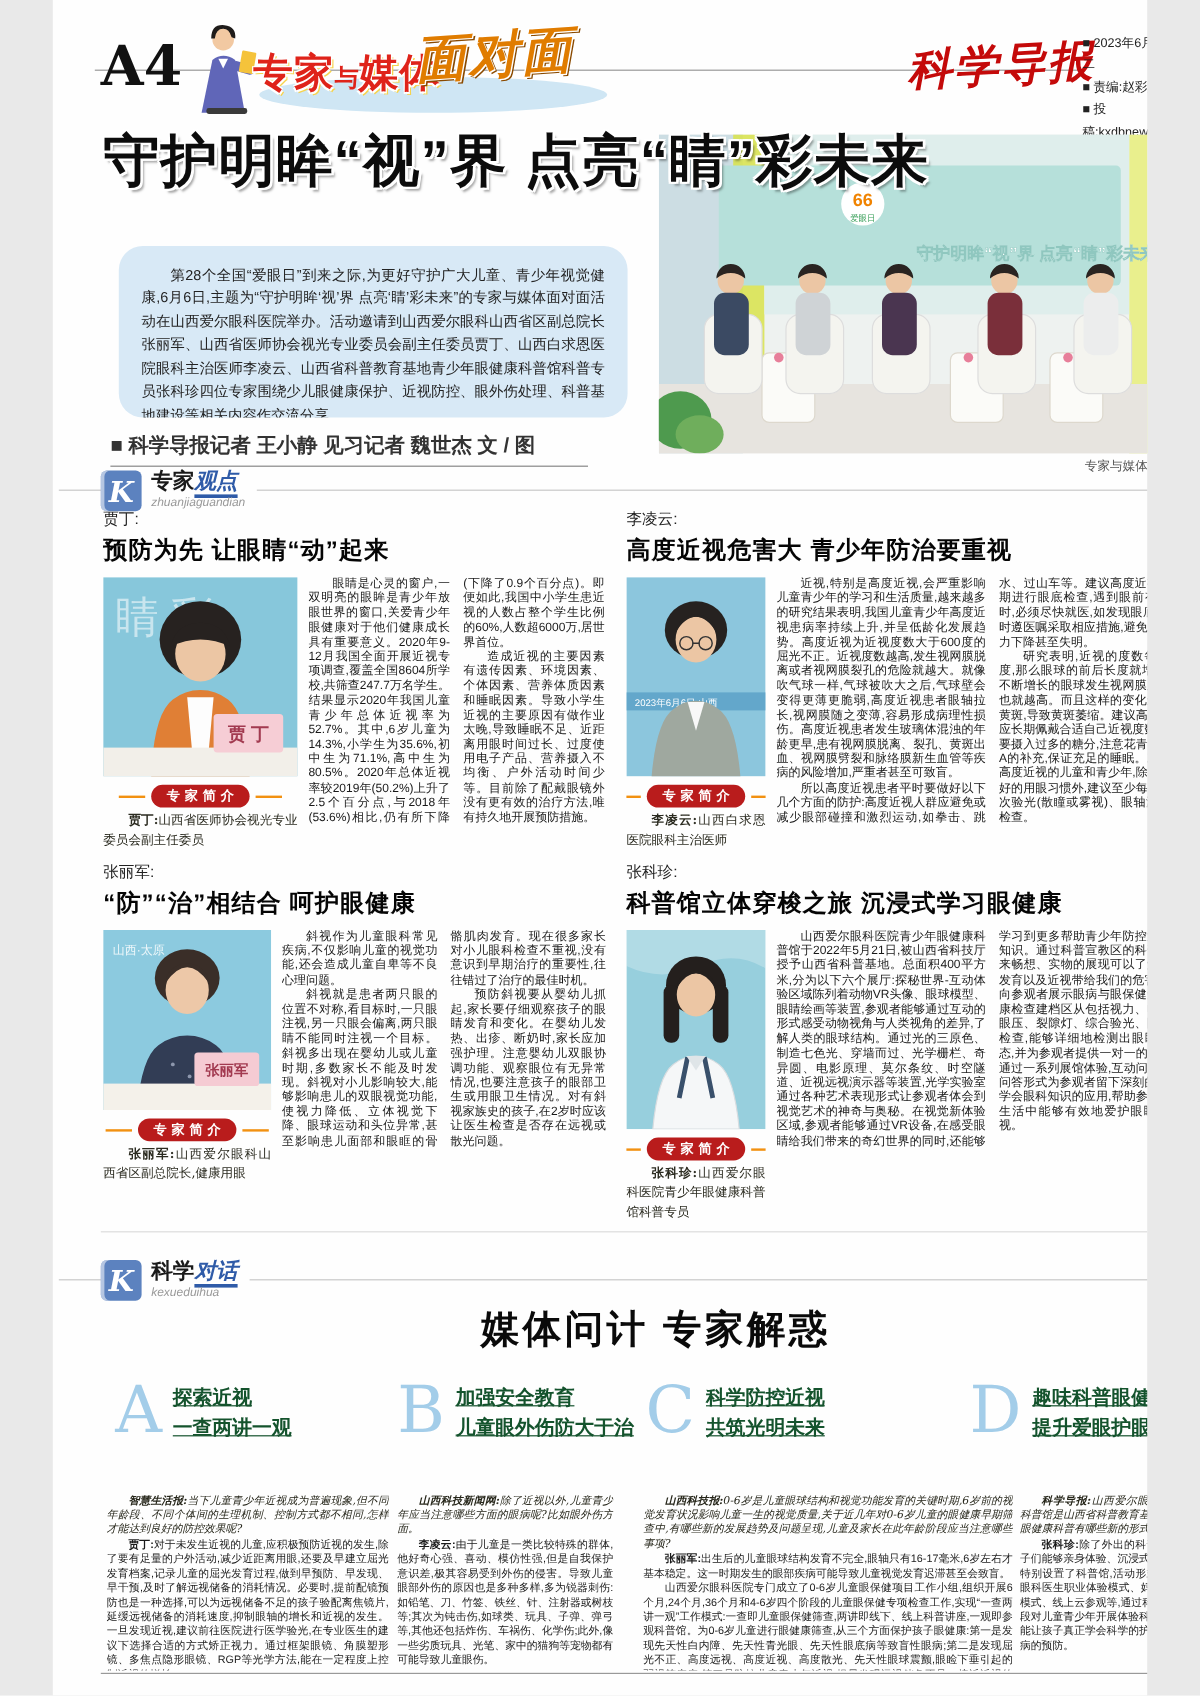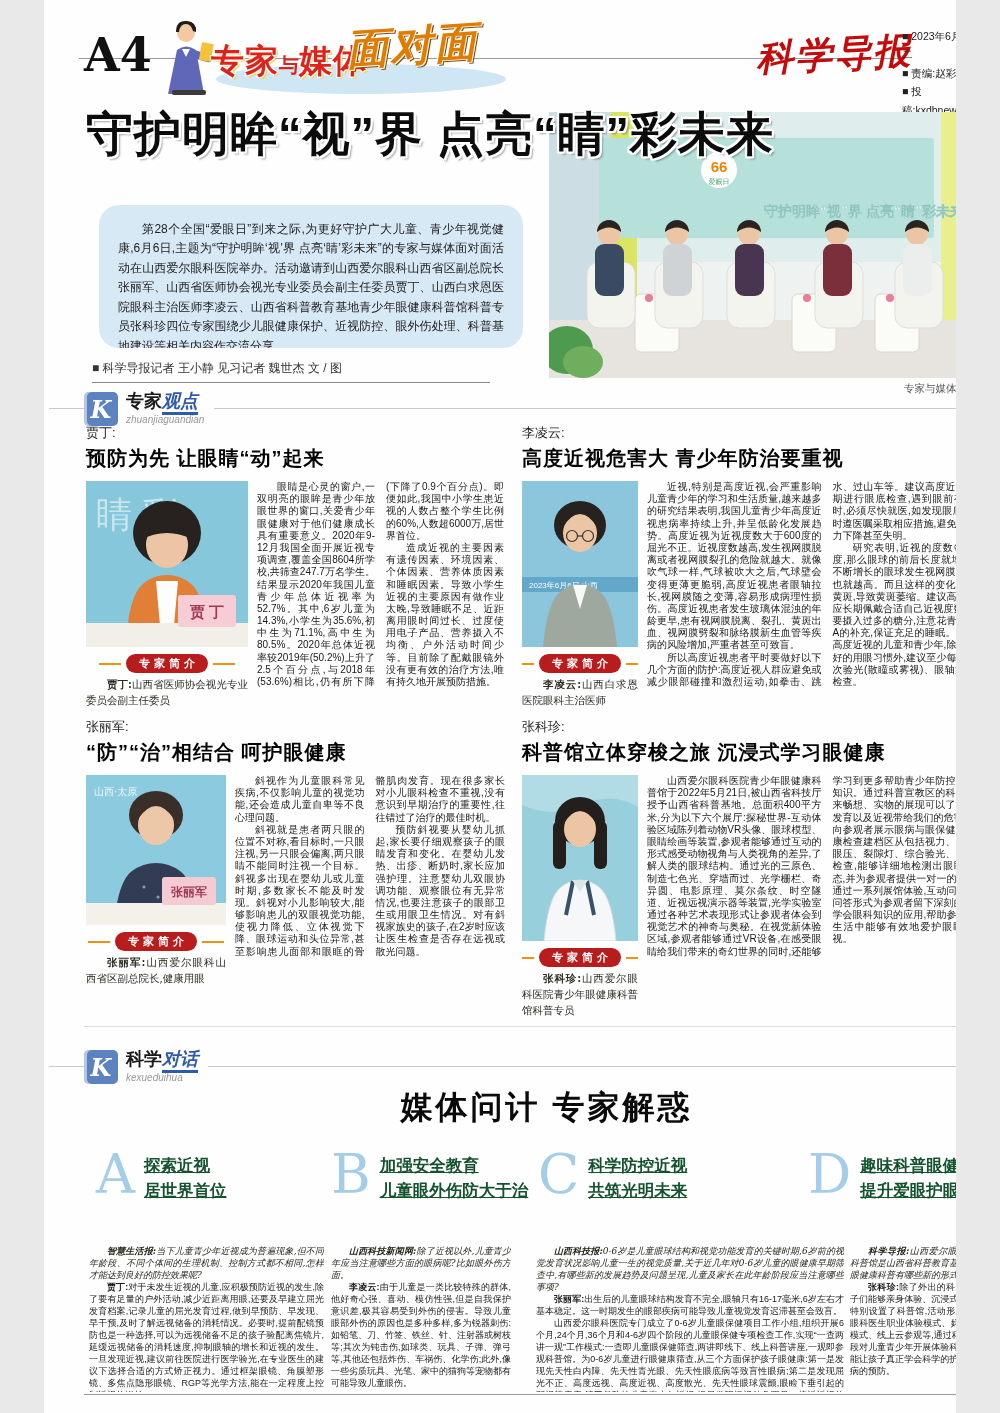--- a/index.html
+++ b/index.html
@@ -18,21 +18,21 @@
   .banner-script { position:absolute; left:190px; top:6px; font-size:42px; font-weight:900; color:#e07c00; font-style:italic; transform:rotate(-4deg); text-shadow:1px 1px 0 #fff,-1px -1px 0 #fff,2px 2px 0 #8a4a00; letter-spacing:2px; }
   .paper-name { position:absolute; left:712px; top:30px; font-family:"DejaVu Serif","Liberation Serif",serif; font-style:italic; font-weight:bold; font-size:37px; color:#c40a0a; transform:rotate(-3deg); letter-spacing:2px; }
   .mast-info { position:absolute; left:858px; top:27px; font-size:10.5px; line-height:1.75; color:#222; }
 
   
   .lead-headline { position:absolute; left:42px; top:103px; width:760px; font-size:47px; font-weight:900; color:#0c0c0c; letter-spacing:1px; z-index:5;
     text-shadow:2px 0 0 #fff,-2px 0 0 #fff,0 2px 0 #fff,0 -2px 0 #fff,2px 2px 0 #fff,-2px -2px 0 #fff,2px -2px 0 #fff,-2px 2px 0 #fff,3px 3px 2px rgba(0,0,0,.35); }
   .lead-photo { position:absolute; left:505px; top:112px; width:460px; height:266px; z-index:1; }
   .lead-photo-caption { position:absolute; left:505px; top:382px; width:460px; text-align:right; font-size:10.5px; color:#555; }
   .intro-box { position:absolute; left:55px; top:205px; width:424px; height:143px; background:#d8e9f6; border-radius:20px; padding:15px 19px; font-size:12px; line-height:1.62; color:#222; text-indent:2em; text-align:justify; overflow:hidden; }
-  .byline { position:absolute; left:48px; top:360px; width:398px; font-size:12px; font-weight:normal; color:#333; border-bottom:1px solid #888; padding-bottom:5px; }
+  .byline { position:absolute; left:48px; top:360px; width:398px; font-size:17px; font-weight:bold; color:#333; border-bottom:1px solid #888; padding-bottom:5px; }
 
   
   .sec-head { position:absolute; height:46px; }
   .sec-line { position:absolute; left:-35px; top:16px; width:930px; height:1px; background:#c9c9c9; }
   .sec-inner { position:relative; display:flex; align-items:flex-start; gap:8px; background:#fefefe; padding-right:10px; width:max-content; }
   .k-logo { width:34px; height:34px; background:#5c82bf; border-radius:5px; color:#fff; font-family:"DejaVu Serif","Liberation Serif",serif; font-style:italic; font-weight:bold; font-size:24px; display:flex; align-items:center; justify-content:center; box-shadow:inset 3px 0 0 rgba(255,255,255,.55); }
   .sec-titles { display:flex; flex-direction:column; }
   .sec-title-row { font-size:18px; line-height:1.1; }
   .sec-black { color:#1a1a1a; font-weight:bold; }
   .sec-blue { color:#2f5ba8; font-weight:900; font-style:italic; border-bottom:3px solid #2f5ba8; padding-bottom:1px; }
@@ -322,21 +322,21 @@
       </div>
     </div>
   </div>
 
   <div class="dlg-headline">媒体问计 专家解惑</div>
 
   <div class="topic" style="left:52px;">
     <span class="topic-letter">A</span>
     <div class="topic-title">
       <div>探索近视</div>
-        <div>居世界首位</div>
+        <div>一查两讲一观</div>
     </div>
   </div>
   <div class="topic" style="left:287px;">
     <span class="topic-letter">B</span>
     <div class="topic-title">
       <div>加强安全教育</div>
         <div>儿童眼外伤防大于治</div>
     </div>
   </div>
   <div class="topic" style="left:494px;">

